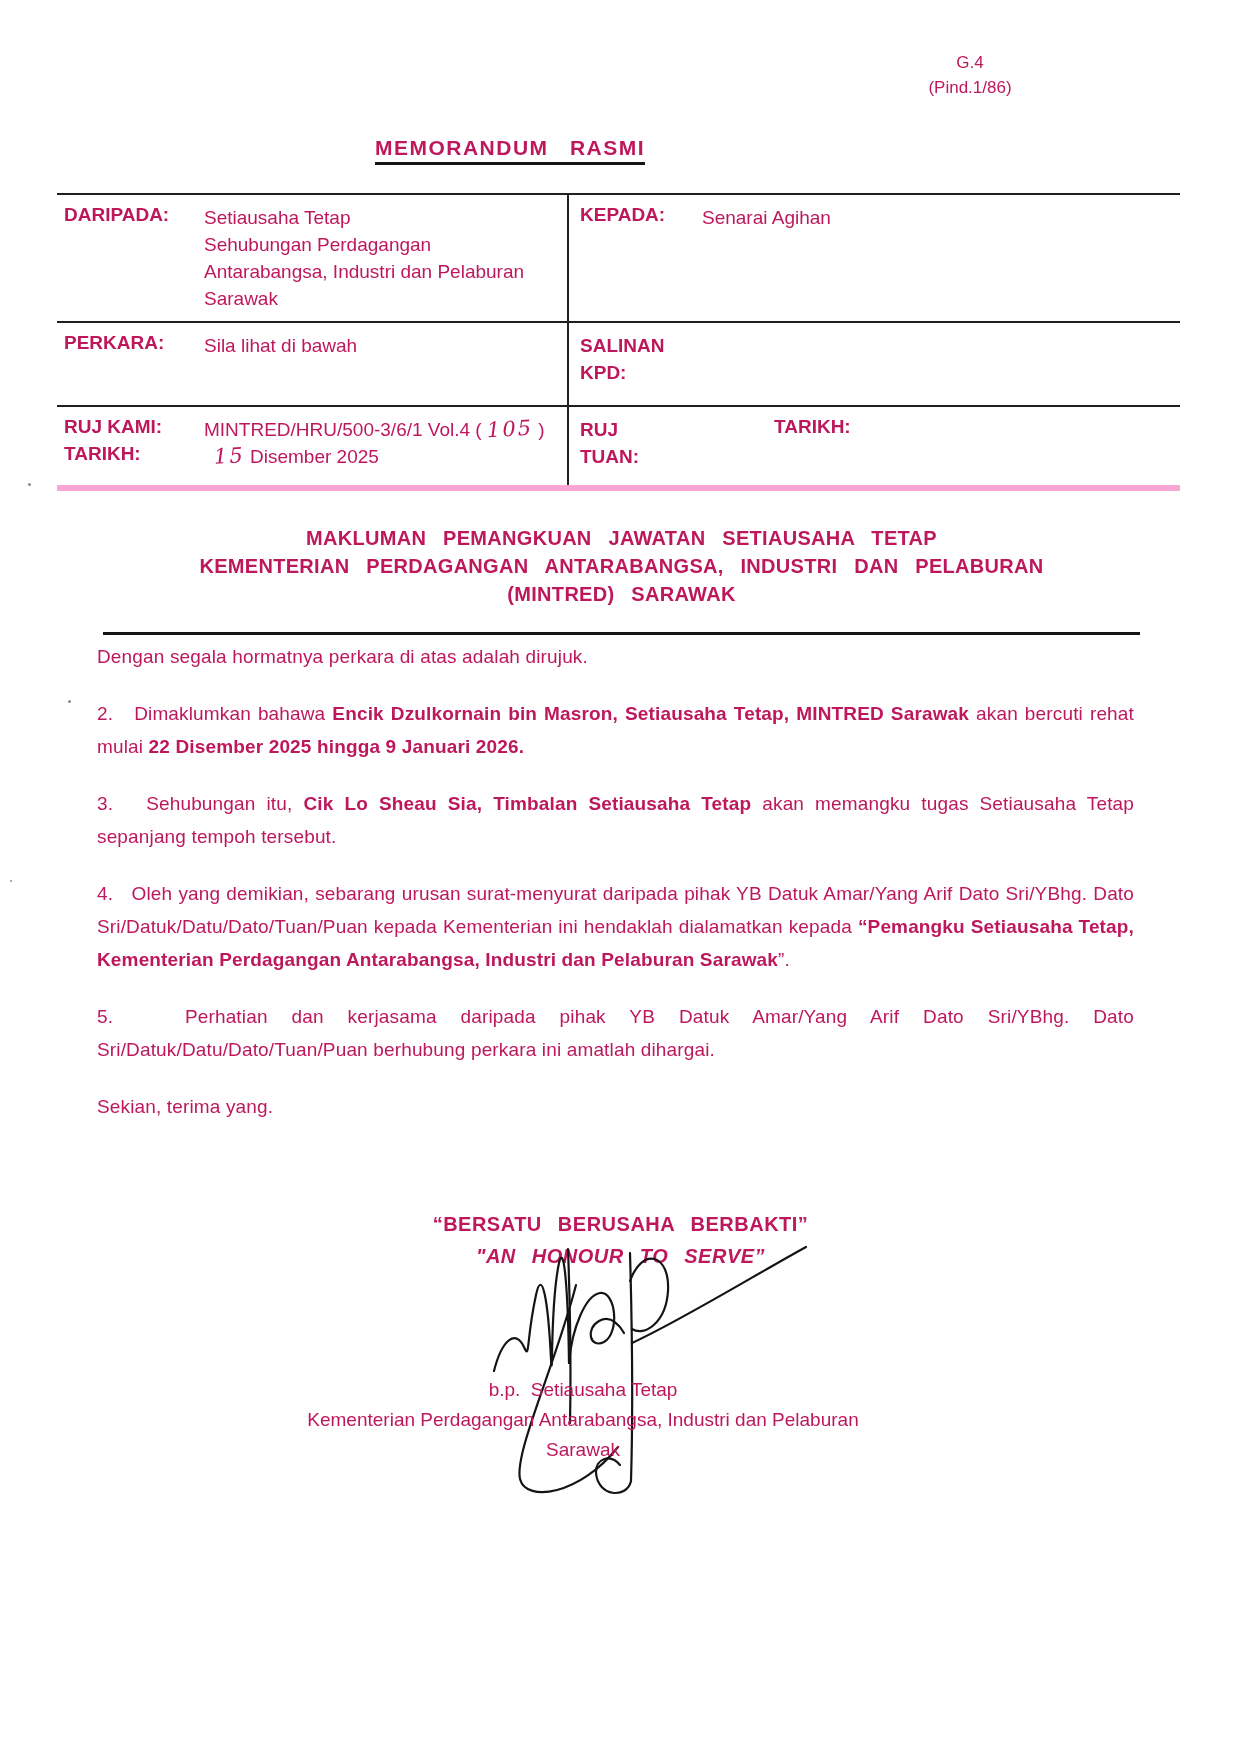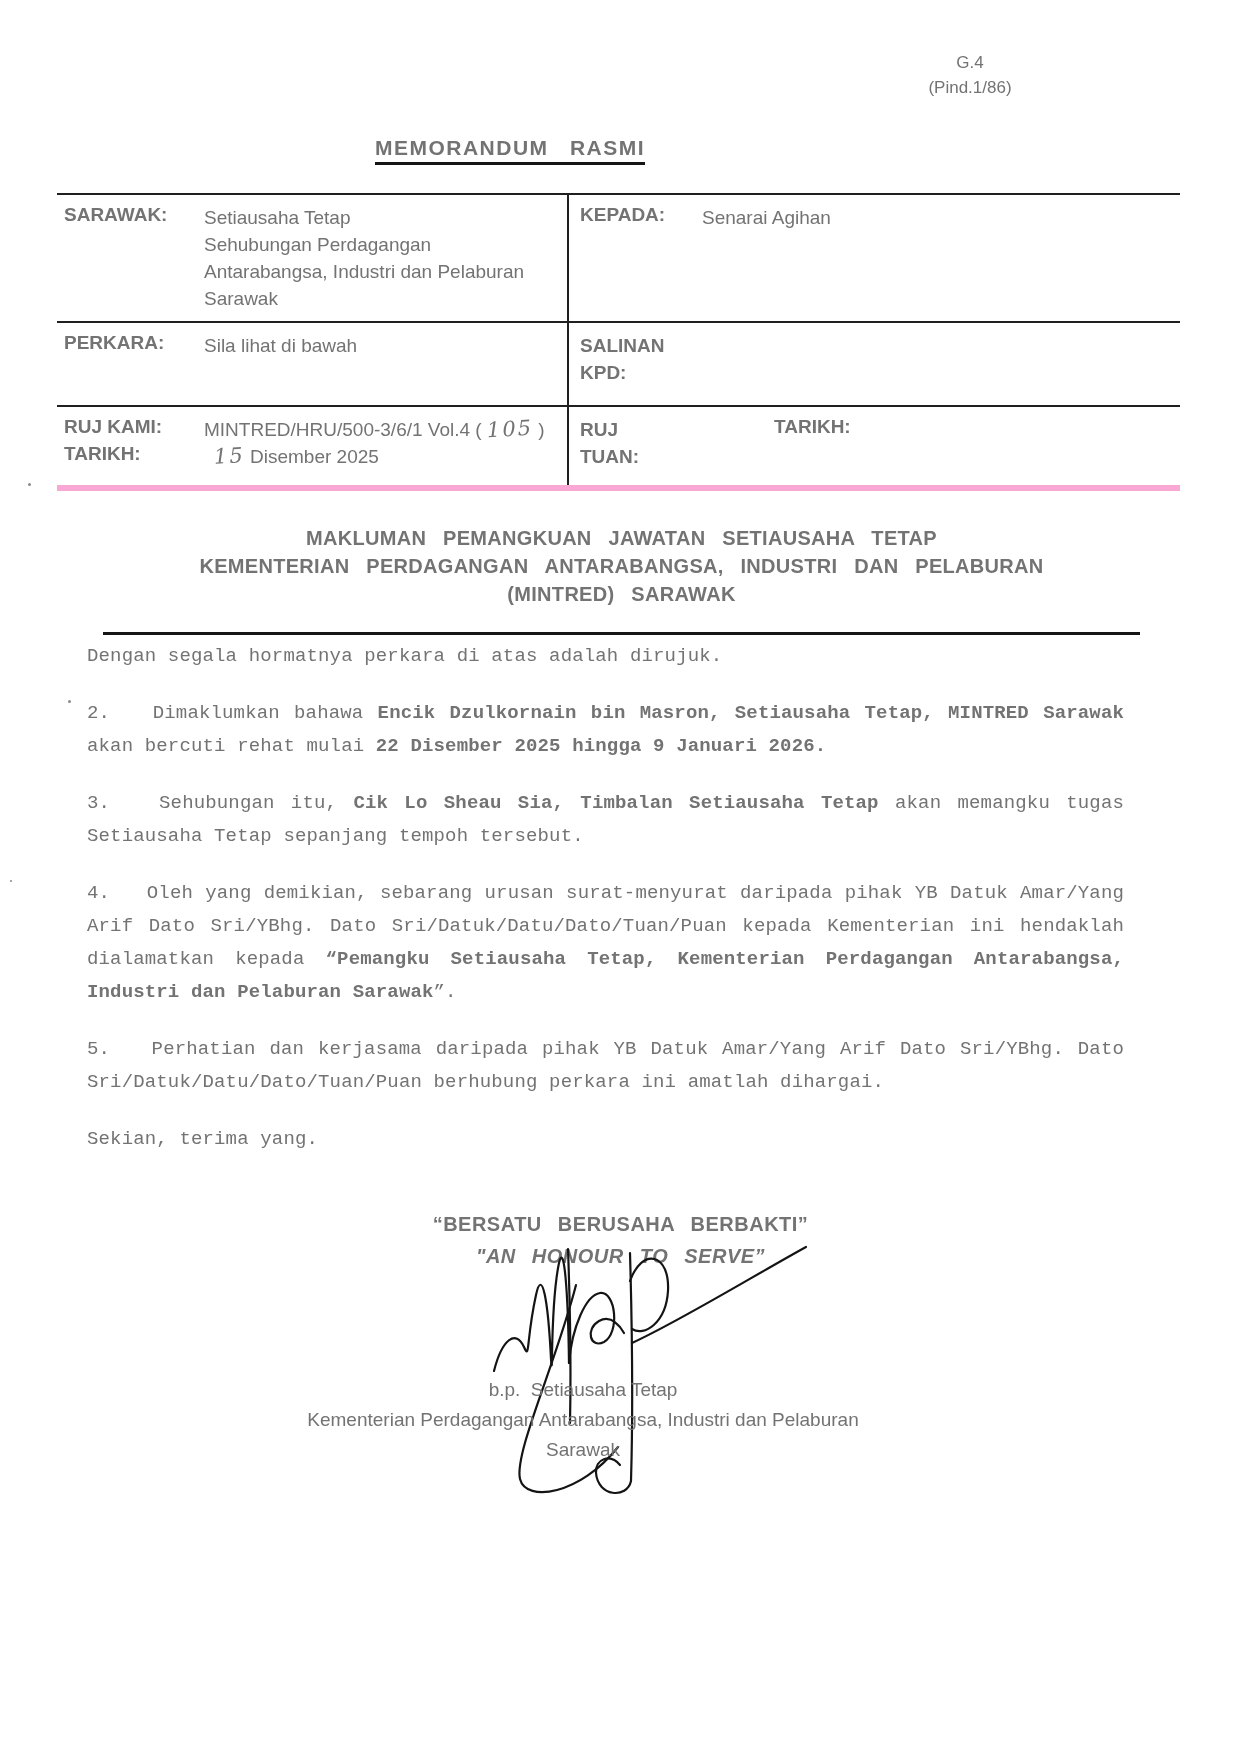--- a/index.html
+++ b/index.html
@@ -3,21 +3,21 @@
 <meta charset="utf-8">
 <style>
   html,body{margin:0;padding:0;background:#e8e8e8;}
   .page{
     position:relative;
     width:1241px;
     height:1755px;
     margin:0 auto;
     background:#ffffff;
     font-family:"Liberation Sans", sans-serif;
-    color:#737373;
+    color:#be185d;
     overflow:hidden;
   }
 
   
   .form-code{
     position:absolute;
     left:880px; top:50px; width:180px;
     text-align:center;
     font-size:17px; line-height:25px;
   }
@@ -72,25 +72,24 @@
     font-weight:bold;
     font-size:20px; line-height:28px;
     word-spacing:11px; letter-spacing:0.3px;
     border-bottom:3px solid #151515;
     padding-bottom:24px;
   }
 
   
   .bodytext{
     position:absolute;
-    left:87px; top:640px; width:1037px;
+    left:97px; top:640px; width:1037px;
     font-size:19px; line-height:33px;
     text-align:justify;
     letter-spacing:0.15px;
-    font-family:Liberation Mono, monospace;
   }
   .bodytext p{margin:0 0 24px 0;}
   .bodytext p.last{margin-bottom:0;}
 
   
   .motto{
     position:absolute;
     left:0; top:1208px; width:1241px;
     text-align:center;
     font-weight:bold;
@@ -135,21 +134,21 @@
   </div>
 
   <div class="title-wrap">
     <span class="doc-title">MEMORANDUM RASMI</span>
   </div>
 
   <div class="memo-table">
 
     <div class="trow r1">
       <div class="tcell left cell-flex">
-        <span class="lbl w140">SARAWAK:</span>
+        <span class="lbl w140">DARIPADA:</span>
         <div class="val">
           <div>Setiausaha Tetap</div>
           <div>Sehubungan Perdagangan</div>
           <div>Antarabangsa, Industri dan Pelaburan</div>
           <div>Sarawak</div>
         </div>
       </div>
       <div class="tcell right cell-flex">
         <span class="lbl w122">KEPADA:</span>
         <span class="val">Senarai Agihan</span>

